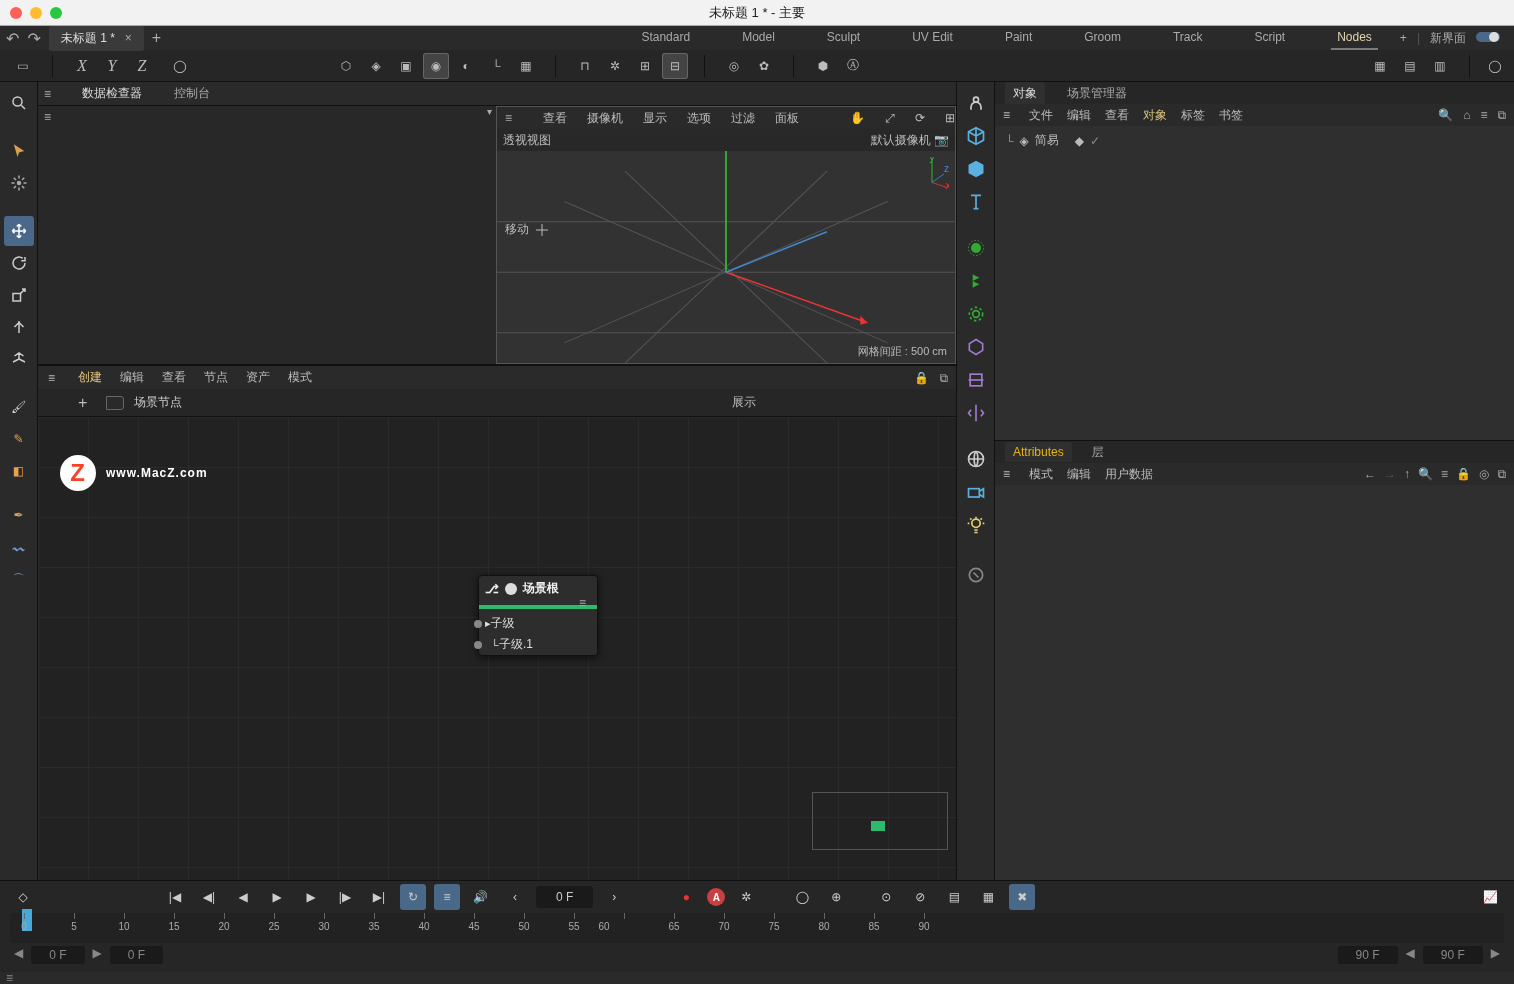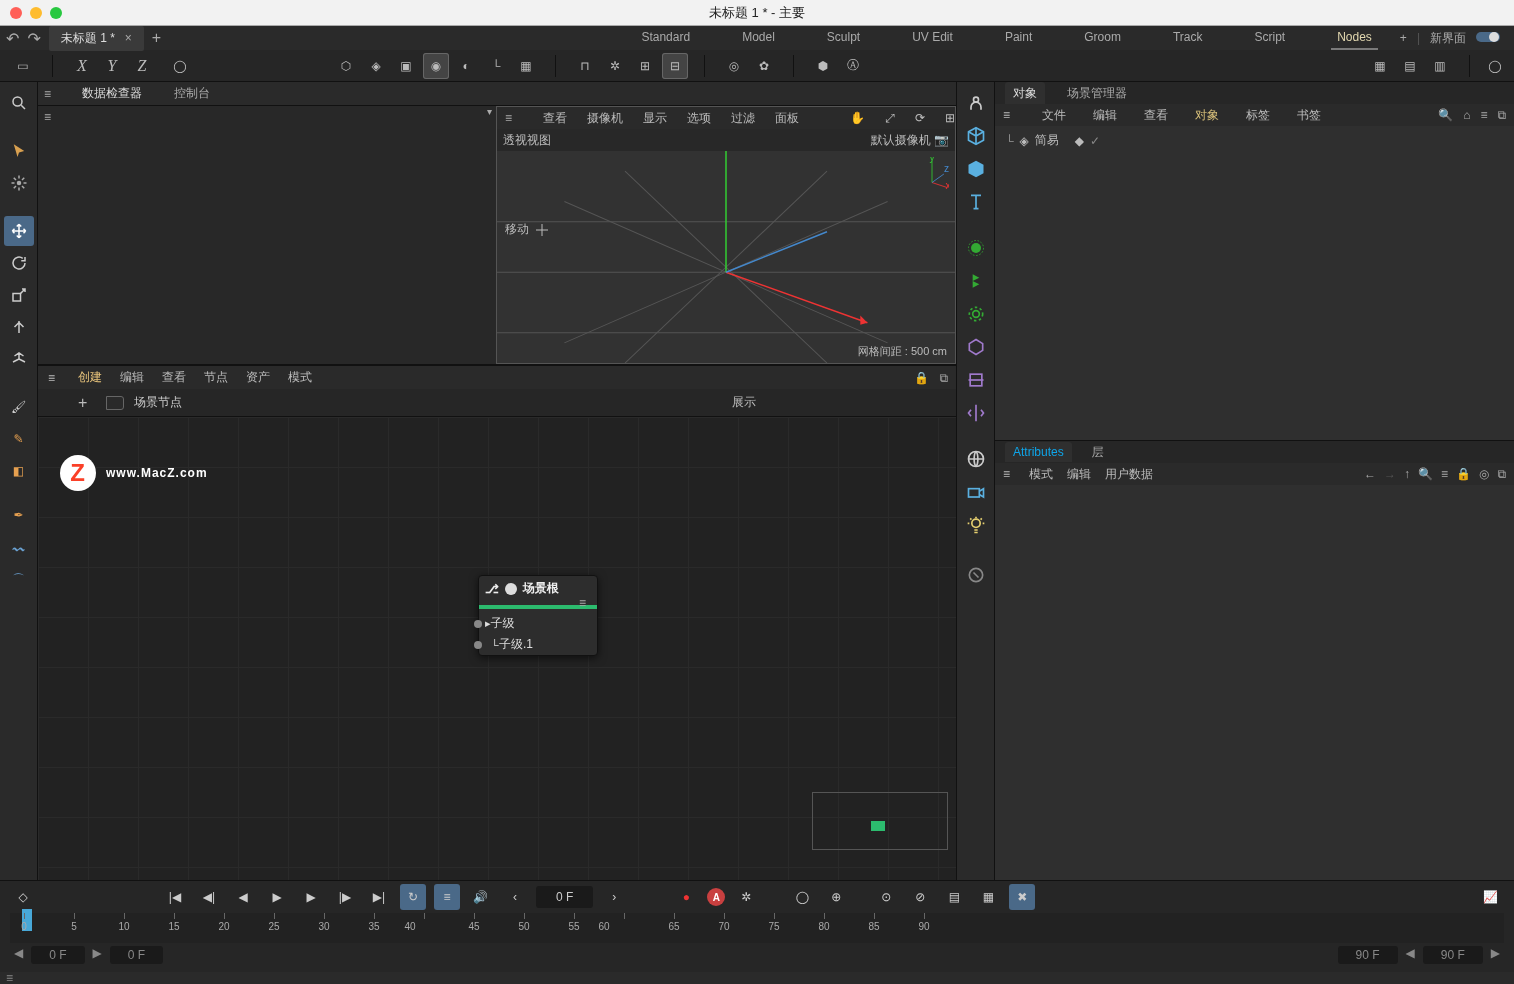--- a/index.html
+++ b/index.html
@@ -93,30 +93,30 @@
 
 
 .rtools { width:38px; background:#2a2a2a; display:flex; flex-direction:column; align-items:center; gap:3px; padding-top:6px; border-left:1px solid #111;}
 .rtool { width:30px; height:30px; display:flex; align-items:center; justify-content:center; cursor:pointer; }
 .rtool svg { width:20px;height:20px;}
 
 .right-col { width:520px; background:#2a2a2a; display:flex; flex-direction:column; border-left:1px solid #111;}
 
 .obj-tabs { height:22px; background:#262626; display:flex; align-items:center; padding-left:10px; gap:22px; color:#aaa;}
 .obj-tabs .tab.active { color:#ddd; background:#2f2f2f; padding:3px 8px; border-radius:3px 3px 0 0;}
-.obj-menus { height:22px; background:#2a2a2a; display:flex; align-items:center; padding-left:8px; gap:27px; color:#bbb;}
+.obj-menus { height:22px; background:#2a2a2a; display:flex; align-items:center; padding-left:8px; gap:14px; color:#bbb;}
 .obj-menus .m.active { color:#d8c07a; }
 .obj-menus .right { margin-left:auto; display:flex; gap:10px; padding-right:8px; color:#aaa;}
 .obj-list { flex:1; background:#2f2f2f; padding:4px 6px; color:#bbb; }
 .obj-item { display:flex; align-items:center; gap:6px; padding:2px 4px; }
 .tree-icon { color:#999; }
 
 .attr-panel { height:440px; background:#2a2a2a; border-top:1px solid #111; display:flex; flex-direction:column;}
 .attr-tabs { height:22px; background:#262626; display:flex; align-items:center; padding-left:10px; gap:20px; color:#aaa;}
-.attr-tabs .tab.active { color:#0ea5e9; background:#2f2f2f; padding:3px 8px; border-radius:3px 3px 0 0;}
+.attr-tabs .tab.active { color:#eab308; background:#2f2f2f; padding:3px 8px; border-radius:3px 3px 0 0;}
 .attr-menus { height:22px; display:flex; align-items:center; padding-left:8px; gap:14px; color:#bbb;}
 .attr-menus .right { margin-left:auto; padding-right:8px; display:flex; gap:8px; color:#aaa;}
 
 
 .timeline { height:92px; background:#262626; border-top:1px solid #111; display:flex; flex-direction:column; }
 .tl-controls { height:32px; display:flex; align-items:center; padding:0 10px; gap:8px; }
 .tl-controls .iconbtn { width:26px;height:26px;display:flex;align-items:center;justify-content:center;color:#ccc;cursor:pointer;border-radius:3px;}
 .tl-controls .iconbtn.active { background:#4a6988; }
 .tl-controls .record { color:#e33; }
 .tl-controls .autok { width:18px;height:18px;border-radius:50%;background:#c94040;color:#fff;display:flex;align-items:center;justify-content:center;font-size:10px;font-weight:bold;}
@@ -580,21 +580,21 @@
         <div class="label" style="left: 164px;">15</div>
         <div class="tick" style="left: 214px;"></div>
         <div class="label" style="left: 214px;">20</div>
         <div class="tick" style="left: 264px;"></div>
         <div class="label" style="left: 264px;">25</div>
         <div class="tick" style="left: 314px;"></div>
         <div class="label" style="left: 314px;">30</div>
         <div class="tick" style="left: 364px;"></div>
         <div class="label" style="left: 364px;">35</div>
         <div class="tick" style="left: 414px;"></div>
-        <div class="label" style="left: 400px;">40</div>
+        <div class="label" style="left: 414px;">40</div>
         <div class="tick" style="left: 464px;"></div>
         <div class="label" style="left: 464px;">45</div>
         <div class="tick" style="left: 514px;"></div>
         <div class="label" style="left: 514px;">50</div>
         <div class="tick" style="left: 564px;"></div>
         <div class="label" style="left: 564px;">55</div>
         <div class="tick" style="left: 614px;"></div>
         <div class="label" style="left: 594px;">60</div>
         <div class="tick" style="left: 664px;"></div>
         <div class="label" style="left: 664px; text-align: center;">65</div>

